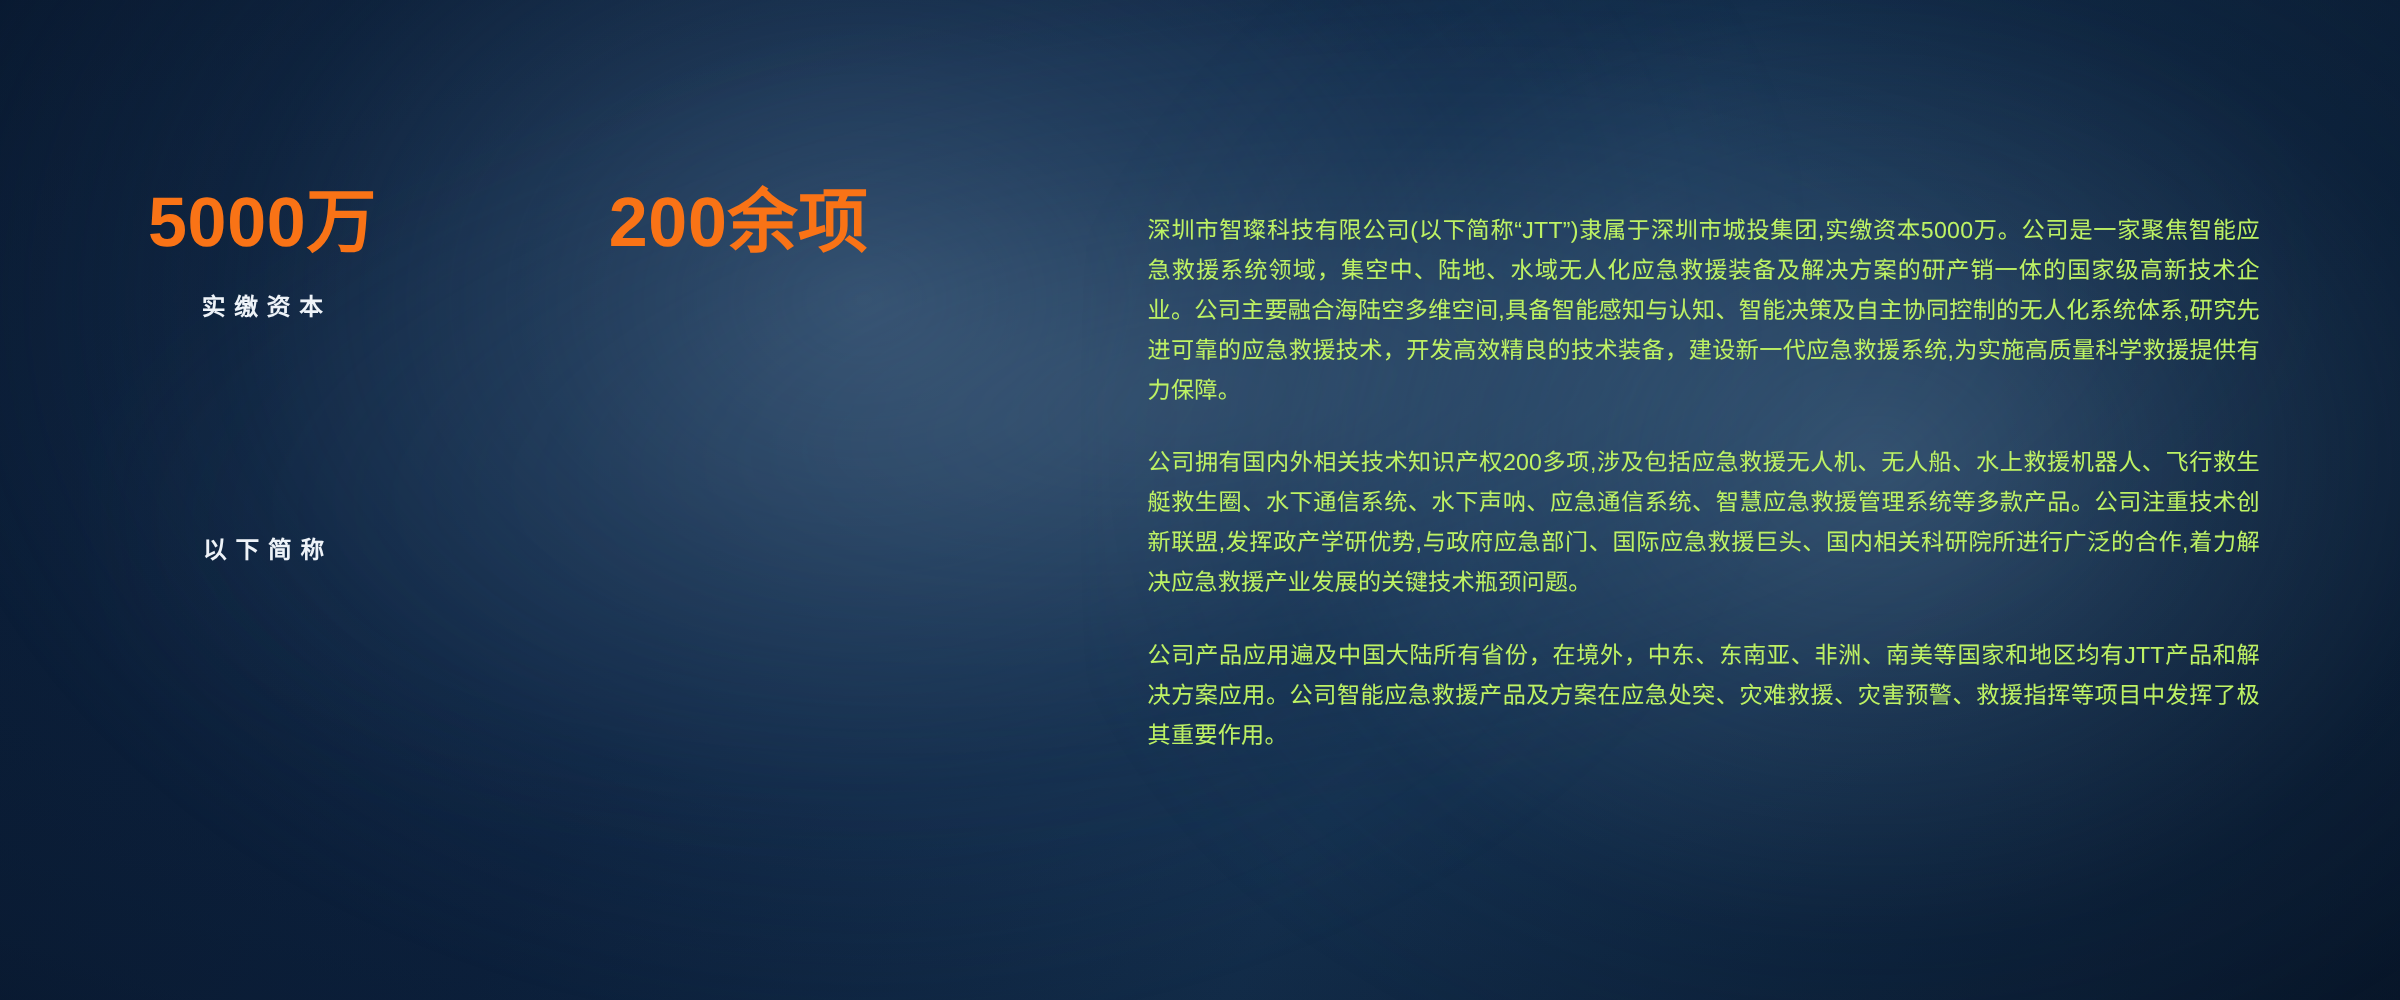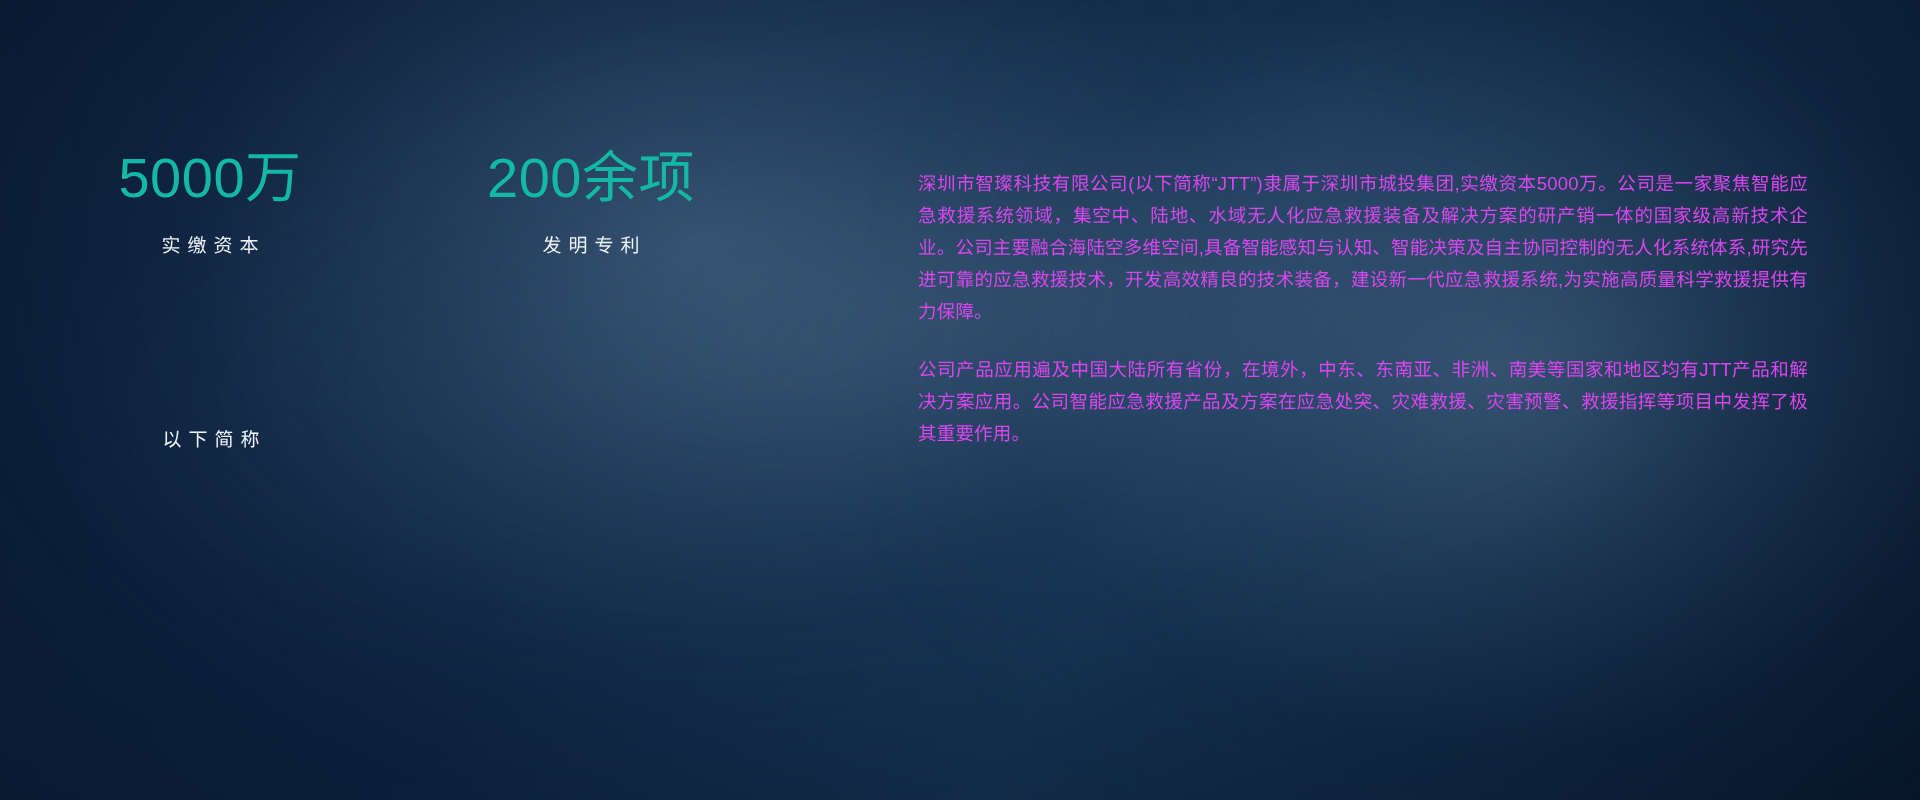--- a/index.html
+++ b/index.html
@@ -86,33 +86,33 @@
     top: 150px;
     width: 830px;
     display: grid;
     grid-template-columns: 380px 380px;
     grid-template-rows: 250px 250px;
   }
   .stat {
     position: relative;
   }
   .stat-value {
-    color: #14b8a6;
+    color: #f97316;
     font-size: 56px;
-    font-weight: 400;
+    font-weight: 700;
     letter-spacing: 0.5px;
     line-height: 1;
     text-align: center;
     white-space: nowrap;
   }
   .stat-label {
     margin-top: 24px;
     color: #eef3f8;
     font-size: 19px;
-    font-weight: 400;
+    font-weight: 700;
     letter-spacing: 7px;
     text-indent: 7px;
     text-align: center;
     white-space: nowrap;
   }
   .stat--a .stat-value,
   .stat--a .stat-label { padding-left: 40px; }
   .stat--b .stat-value,
   .stat--b .stat-label { padding-left: 42px; }
   .stat--c .stat-value,
@@ -122,21 +122,21 @@
 
   
   .desc {
     position: absolute;
     left: 918px;
     top: 168px;
     width: 890px;
   }
   .desc p {
     margin: 0 0 26px 0;
-    color: #d946ef;
+    color: #bef264;
     font-size: 18.5px;
     line-height: 32px;
     letter-spacing: 0.2px;
     text-align: justify;
     text-justify: inter-ideograph;
   }
   .desc p:last-child { margin-bottom: 0; }
 </style>
 </head>
 <body>
@@ -153,29 +153,29 @@
 
     <div class="stats">
 
       <div class="stat stat--a">
         <div class="stat-value">5000万</div>
         <div class="stat-label">实缴资本</div>
       </div>
 
       <div class="stat stat--b">
         <div class="stat-value">200余项</div>
-        <div class="stat-label">发明专利</div>
       </div>
 
 
       <div class="stat stat--d">
         <div class="stat-label">以下简称</div>
       </div>
 
     </div>
 
     <div class="desc">
       <p>深圳市智璨科技有限公司(以下简称“JTT”)隶属于深圳市城投集团,实缴资本5000万。公司是一家聚焦智能应急救援系统领域，集空中、陆地、水域无人化应急救援装备及解决方案的研产销一体的国家级高新技术企业。公司主要融合海陆空多维空间,具备智能感知与认知、智能决策及自主协同控制的无人化系统体系,研究先进可靠的应急救援技术，开发高效精良的技术装备，建设新一代应急救援系统,为实施高质量科学救援提供有力保障。</p>
+      <p>公司拥有国内外相关技术知识产权200多项,涉及包括应急救援无人机、无人船、水上救援机器人、飞行救生艇救生圈、水下通信系统、水下声呐、应急通信系统、智慧应急救援管理系统等多款产品。公司注重技术创新联盟,发挥政产学研优势,与政府应急部门、国际应急救援巨头、国内相关科研院所进行广泛的合作,着力解决应急救援产业发展的关键技术瓶颈问题。</p>
       <p>公司产品应用遍及中国大陆所有省份，在境外，中东、东南亚、非洲、南美等国家和地区均有JTT产品和解决方案应用。公司智能应急救援产品及方案在应急处突、灾难救援、灾害预警、救援指挥等项目中发挥了极其重要作用。</p>
     </div>
 
   </div>
 </div>
 
 </body></html>

